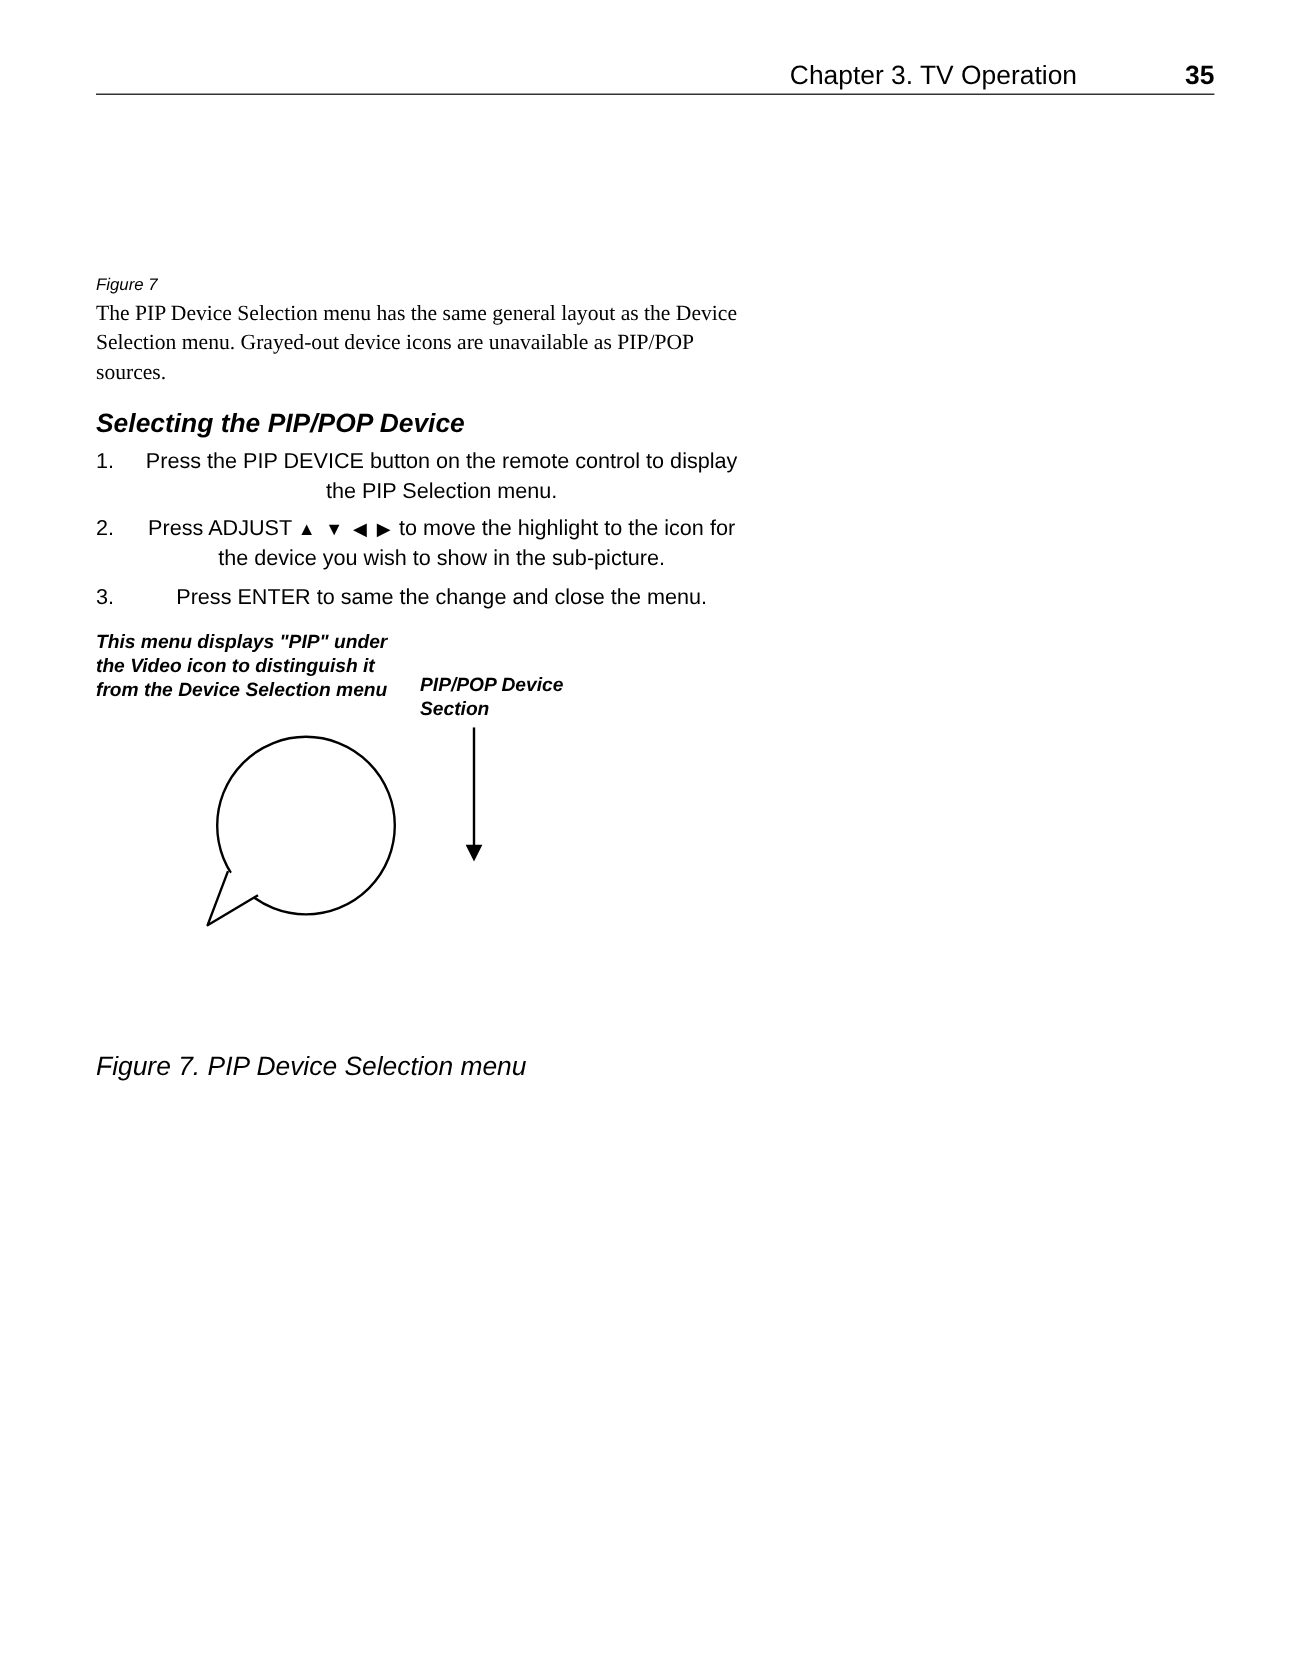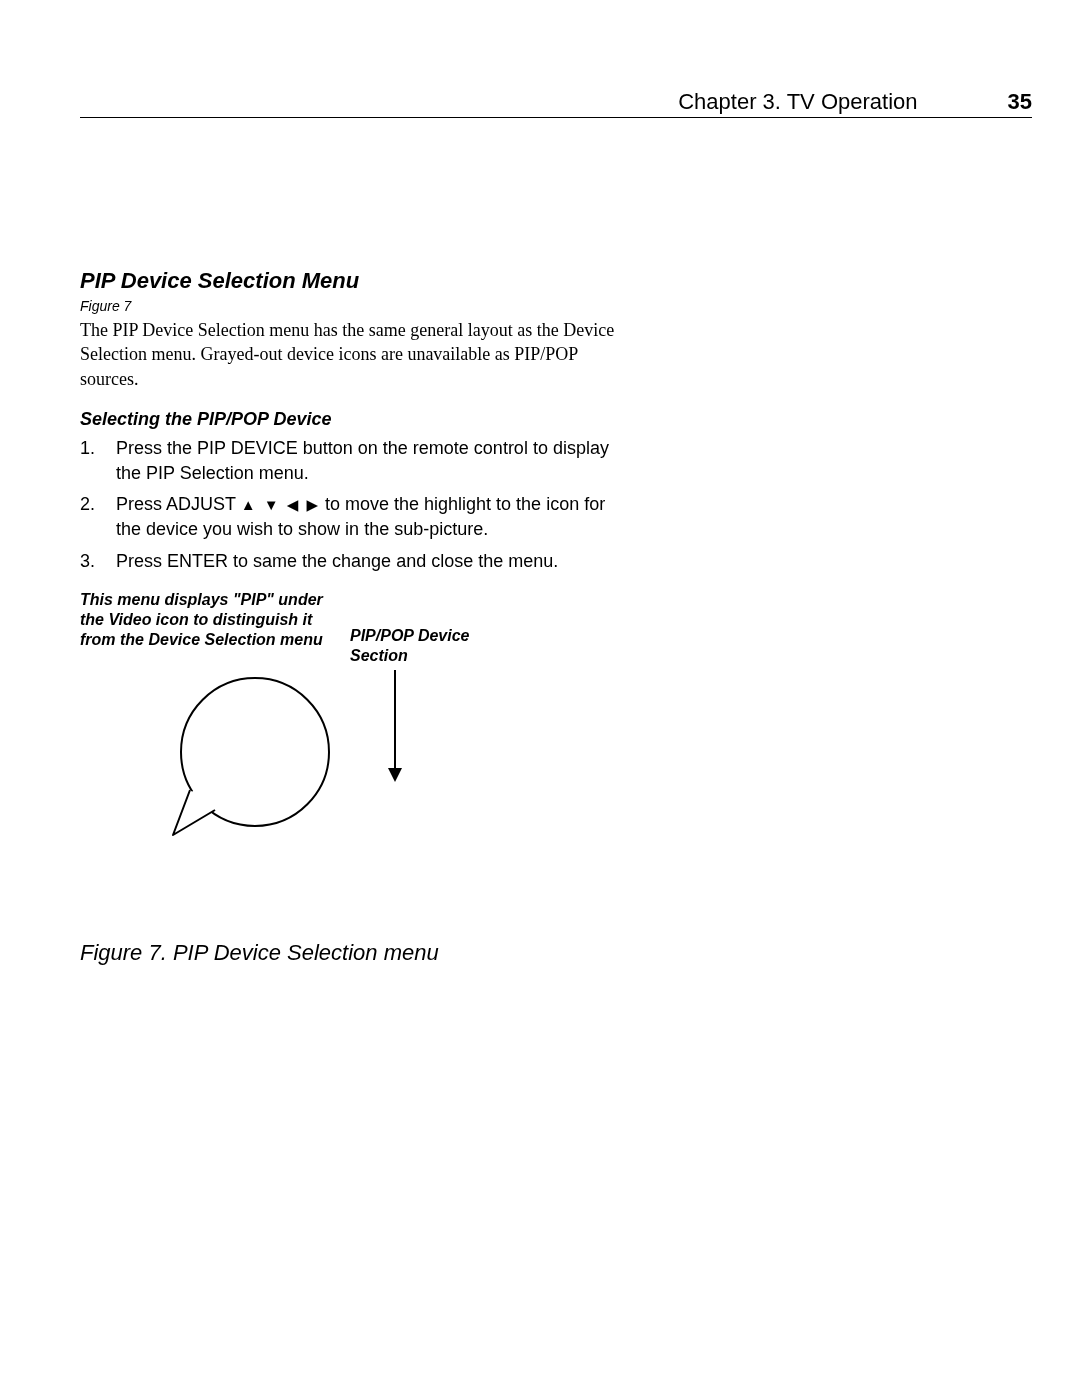--- a/index.html
+++ b/index.html
@@ -5,22 +5,21 @@
   * { margin: 0; padding: 0; box-sizing: border-box; }
   body {
     width: 1080px;
     height: 1397px;
     background: #fff;
     font-family: Arial, Helvetica, sans-serif;
     color: #000;
     position: relative;
   }
   .page {
-    padding: 50px 48px 50px 80px;
-    margin-top: 39px;
+    padding: 50px 68px 50px 80px;
   }
   .header {
     display: flex;
     justify-content: flex-end;
     align-items: baseline;
     border-bottom: 1.5px solid #000;
     padding-bottom: 2px;
     margin-bottom: 150px;
   }
   .chapter-title {
@@ -47,36 +46,37 @@
     margin-bottom: 4px;
     display: block;
   }
   .intro-para {
     font-size: 18px;
     line-height: 1.35;
     margin-bottom: 18px;
     font-family: Liberation Serif, serif;
   }
   .sub-heading {
-    font-size: 18px;
+    font-size: 22px;
     font-weight: bold;
     font-style: italic;
     margin-bottom: 6px;
   }
   ol.steps {
     list-style: none;
     counter-reset: step;
     font-size: 18px;
     line-height: 1.4;
   }
   ol.steps li {
     counter-increment: step;
     position: relative;
     padding-left: 36px;
     margin-bottom: 6px;
+    text-align: center;
   }
   ol.steps li::before {
     content: counter(step) ".";
     position: absolute;
     left: 0;
     top: 0;
   }
   .arrows {
     display: inline-block;
     letter-spacing: 2px;
@@ -130,21 +130,20 @@
 
 <div class="page">
 
   <div class="header">
     <span class="chapter-title">Chapter 3. TV Operation</span>
     <span class="page-number">35</span>
   </div>
 
   <div class="content">
 
-    <h2 class="section-heading">PIP Device Selection Menu</h2>
 
     <span class="figure-ref">Figure 7</span>
 
     <p class="intro-para">The PIP Device Selection menu has the same general layout as the Device Selection menu.  Grayed-out device icons are unavailable as PIP/POP sources.</p>
 
     <h3 class="sub-heading">Selecting the PIP/POP Device</h3>
 
     <ol class="steps">
       <li>
         <span>Press the PIP DEVICE button on the remote control to display the PIP Selection menu.</span>

